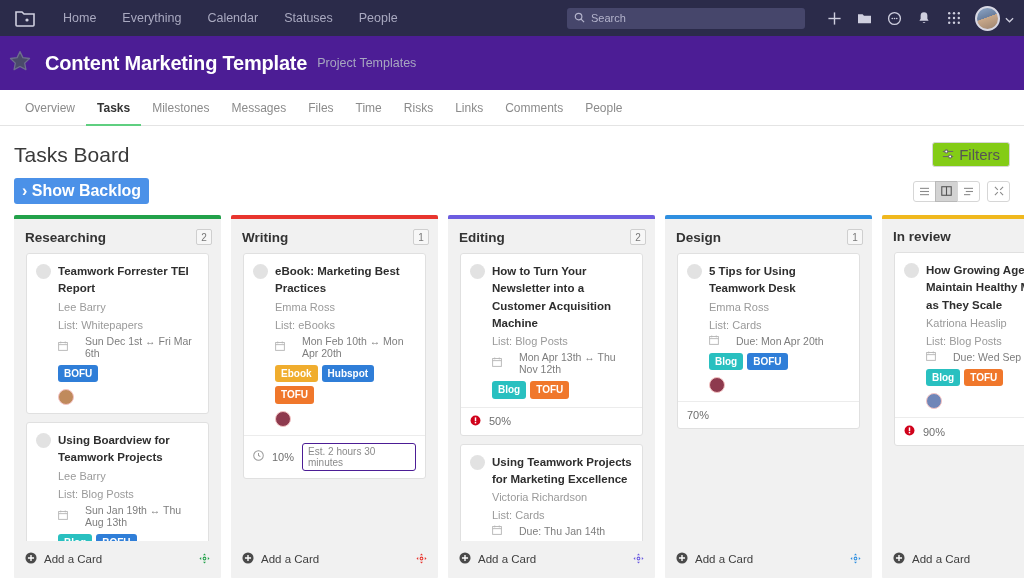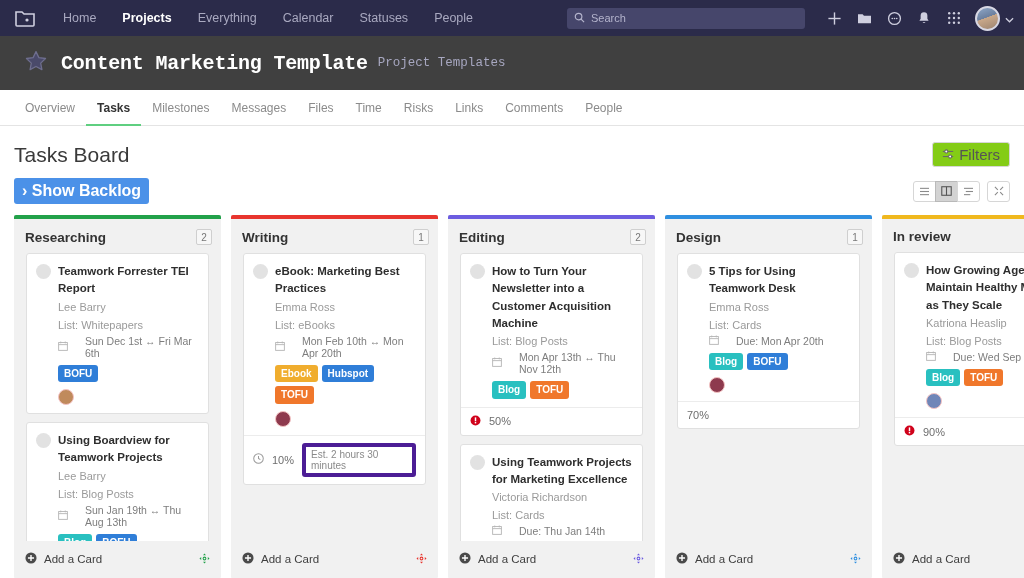--- a/index.html
+++ b/index.html
@@ -42,22 +42,22 @@
   .avatar-wrap { display: flex; align-items: center; margin-left: 6px; cursor: pointer; }
   .avatar-img {
     width: 25px; height: 25px; border-radius: 50%;
     background: linear-gradient(160deg, #8fa8c8 0%, #6b7f9e 45%, #c9a88a 46%, #9c8470 100%);
     border: 2px solid #d8d8e4; flex: 0 0 auto;
   }
   .caret-dn { margin-left: 5px; }
 
   
   .proj-header {
-    height: 54px; background: #404040;
-    display: flex; align-items: center; padding: 0 24px; font-family: Liberation Mono, monospace;
+    height: 54px; background: #4c1d95;
+    display: flex; align-items: center; padding: 0 8px;
   }
   .star-icon { margin-right: 13px; flex: 0 0 auto; }
   .proj-title {
     color: #ffffff; font-size: 20px; font-weight: bold;
     letter-spacing: -0.2px;
   }
   .proj-sub { color: #a7a7c0; font-size: 12.5px; margin-left: 10px; }
 
   
   .tabs {
@@ -149,21 +149,21 @@
   .ava {
     width: 16px; height: 16px; border-radius: 50%; flex: 0 0 auto;
     border: 1.5px solid #f3c3c3;
   }
   .card-foot {
     border-top: 1px solid #ececec; padding: 7px 9px;
     display: flex; align-items: center; gap: 8px;
     font-size: 11px; color: #6e6e6e;
   }
   .est-pill {
-    font-size: 10px; color: #8a8a8a; border: 4px solid #4c1d95;
+    font-size: 10px; color: #8a8a8a; border: 1px solid #4c1d95;
     border-radius: 3px; padding: 2px 5px; background: #fff;
   }
   .col-foot {
     flex: 0 0 auto; display: flex; align-items: center;
     padding: 9px 11px 11px 11px; cursor: pointer;
   }
   .add-card-lbl { font-size: 11.5px; color: #3f3f3f; margin-left: 7px; }
   .move-dot { margin-left: auto; }
 </style>
 </head>
@@ -171,21 +171,20 @@
 
 <div class="topnav">
   <span class="logo-icon">
     <svg width="22" height="20" viewBox="0 0 22 20">
       <path d="M2 4h6l2 2h10v11a1 1 0 0 1-1 1H3a1 1 0 0 1-1-1V4z" fill="none" stroke="#cfcfdf" stroke-width="1.6"></path>
       <circle cx="13" cy="12" r="1.6" fill="#cfcfdf"></circle>
     </svg>
   </span>
   <div class="nav-links">
     <div class="nav-link">Home</div>
-    <div class="nav-link active">Projects</div>
     <div class="nav-link">Everything</div>
     <div class="nav-link">Calendar</div>
     <div class="nav-link">Statuses</div>
     <div class="nav-link">People</div>
   </div>
   <div class="nav-right">
     <div class="search-box">
       <span>
         <svg width="11" height="11" viewBox="0 0 12 12">
           <circle cx="5" cy="5" r="3.6" fill="none" stroke="#b4b4cc" stroke-width="1.3"></circle>

